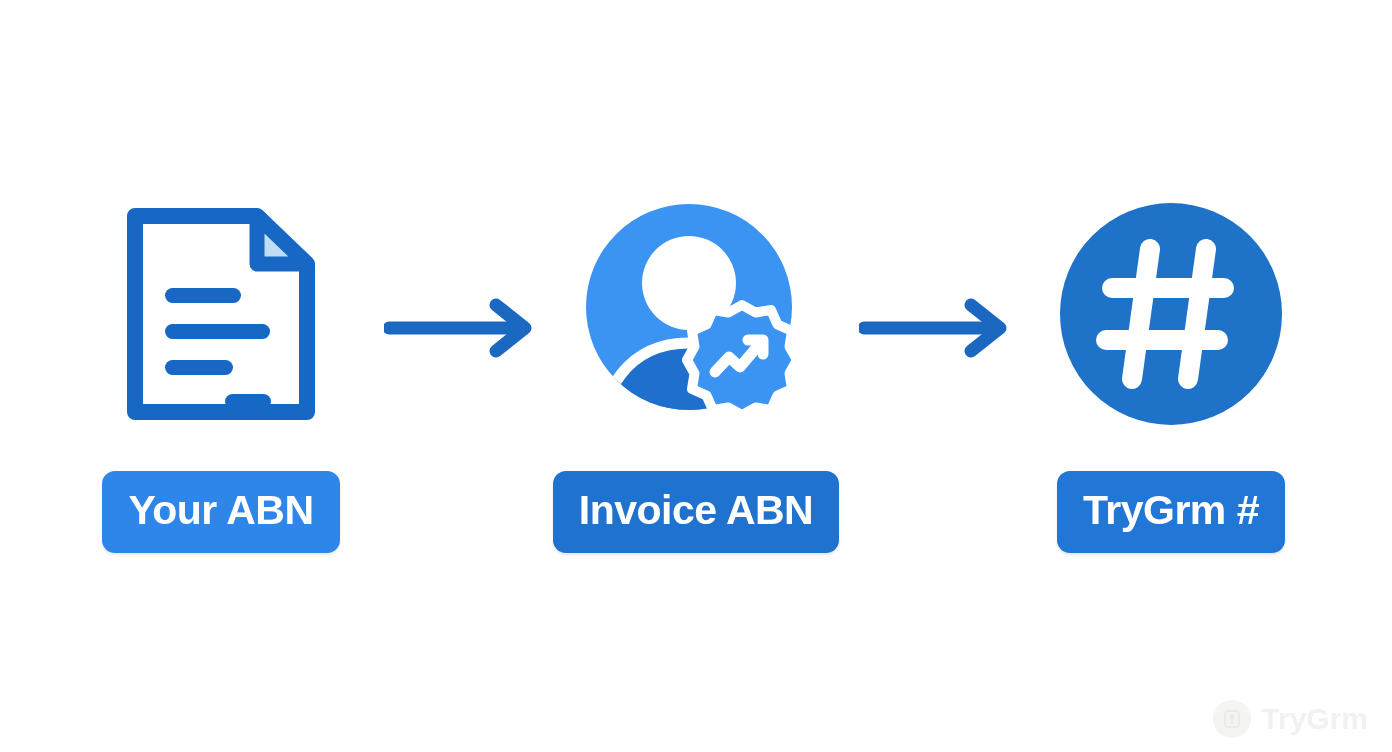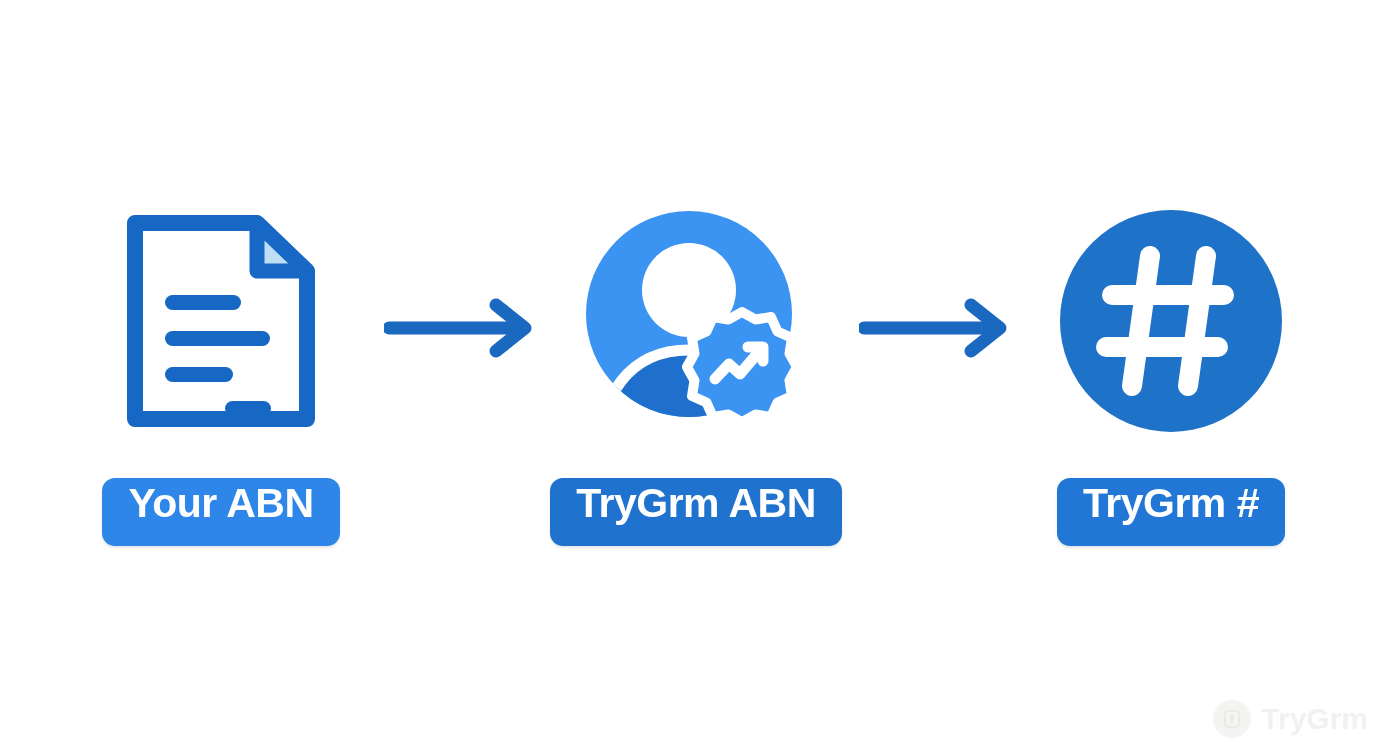--- a/index.html
+++ b/index.html
@@ -44,21 +44,21 @@
   }
 
   .pill {
     margin-top: 42px;
     border-radius: 13px;
     color: #ffffff;
     font-size: 41px;
     font-weight: bold;
     letter-spacing: -0.5px;
     line-height: 1;
-    padding: 5px 26px 22px 26px;
+    padding: 19px 26px 22px 26px;
     white-space: nowrap;
     box-shadow: 0 2px 3px rgba(0,0,0,0.10);
     display: inline-block;
   }
 
   .pill-1 { background: #2E86E8; }
   .pill-2 { background: #1F72CE; }
   .pill-3 { background: #2176D6; }
 
   .connector {
@@ -133,21 +133,21 @@
           <circle cx="106" cy="82" r="47" fill="#ffffff"></circle>
           <path d="M106 142 C 44 142 17 192 17 240 L 195 240 C 195 192 168 142 106 142 Z" fill="#1F6FCC" stroke="#ffffff" stroke-width="11"></path>
         </g>
         <g transform="translate(159,166)">
           <path d="M0,-62 L13.5,-54.5 L29,-57 L35.5,-42.5 L50,-36 L47.5,-20.5 L55,-7 L47.5,6.5 L50,22 L35.5,28.5 L29,43 L13.5,40.5 L0,48 L-13.5,40.5 L-29,43 L-35.5,28.5 L-50,22 L-47.5,6.5 L-55,-7 L-47.5,-20.5 L-50,-36 L-35.5,-42.5 L-29,-57 L-13.5,-54.5 Z" fill="#3B93F2" stroke="#ffffff" stroke-width="10" stroke-linejoin="round"></path>
           <polyline points="-27,5 -13,-10 -2,0 20,-26" fill="none" stroke="#ffffff" stroke-width="11" stroke-linecap="round" stroke-linejoin="round"></polyline>
           <polyline points="6,-27 21,-27 21,-13" fill="none" stroke="#ffffff" stroke-width="11" stroke-linecap="round" stroke-linejoin="round"></polyline>
         </g>
       </svg>
     </div>
-    <div class="pill pill-2">TryGrm ABN</div>
+    <div class="pill pill-2">Invoice ABN</div>
   </div>
 
   <div class="connector">
     <svg width="150" height="60" viewBox="0 0 150 60">
       <line x1="5" y1="30" x2="126" y2="30" stroke="#1A68C0" stroke-width="13" stroke-linecap="round"></line>
       <polyline points="112,7 141,30 112,53" fill="none" stroke="#1A68C0" stroke-width="13" stroke-linecap="round" stroke-linejoin="round"></polyline>
     </svg>
   </div>
 
   <div class="step">

